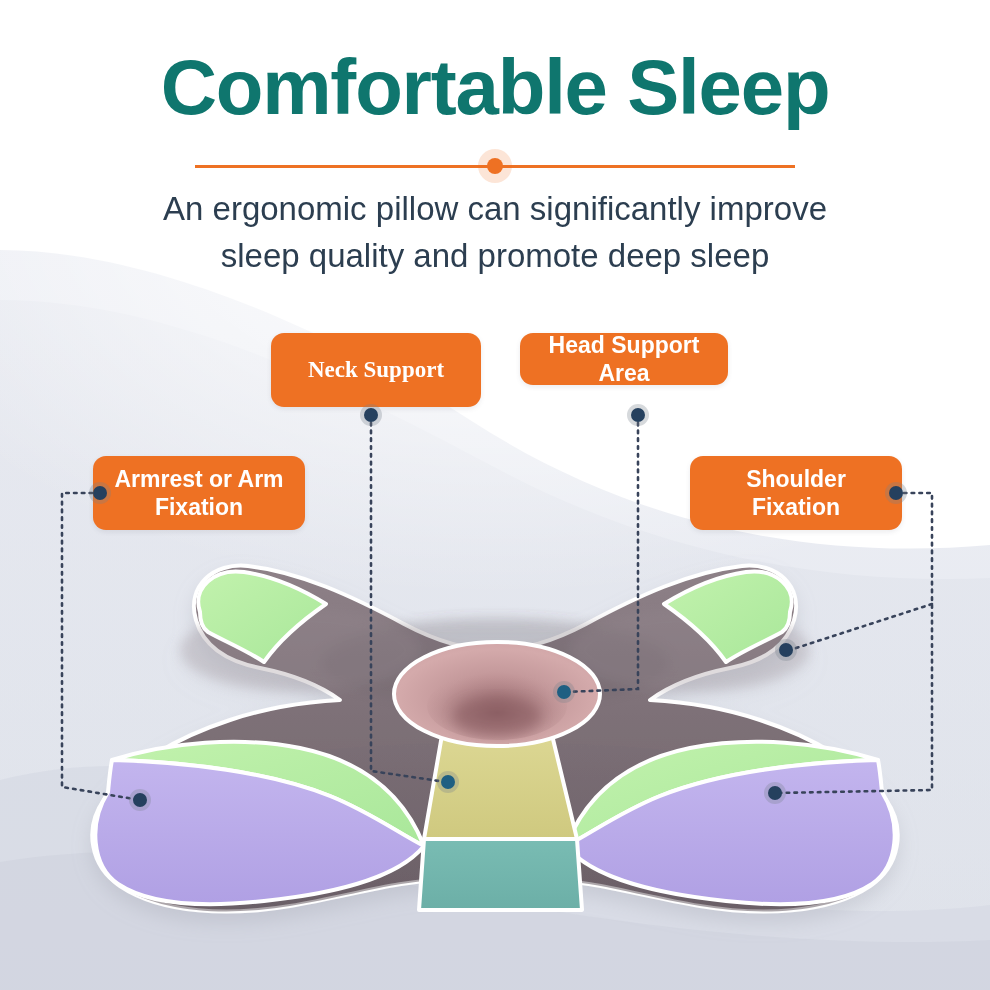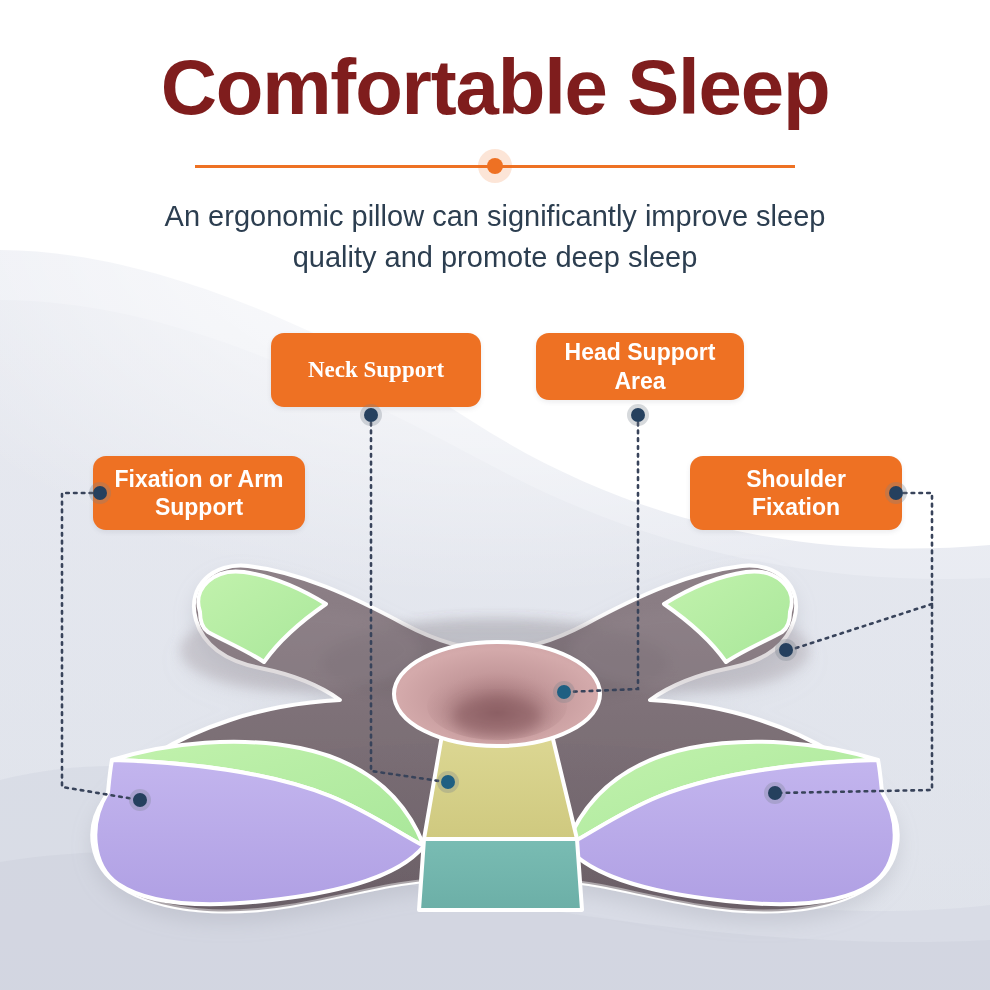--- a/index.html
+++ b/index.html
@@ -33,21 +33,21 @@
     text-align: center;
     z-index: 20;
   }
   .title {
     margin: 0;
     padding-top: 48px;
     font-size: 78px;
     line-height: 1.0;
     font-weight: bold;
     letter-spacing: -1.2px;
-    color: #7f1d1d;
+    color: #0f766e;
     font-family: "Liberation Sans", sans-serif;
     text-align: center;
   }
   .divider-wrap {
     position: relative;
     width: 990px;
     height: 40px;
     margin-top: 20px;
   }
   .divider-line {
@@ -73,23 +73,23 @@
     position: absolute;
     left: 50%;
     top: 12px;
     transform: translateX(-50%);
     width: 16px;
     height: 16px;
     border-radius: 50%;
     background: #ee7123;
   }
   .subtitle {
-    margin: 10px auto 0 auto;
+    margin: 0 auto 0 auto;
     width: 720px;
-    font-size: 29px;
+    font-size: 33px;
     line-height: 1.42;
     color: #2c3e50;
     font-family: "Liberation Sans", sans-serif;
   }
 
   
   .badge {
     position: absolute;
     background: #ee7123;
     color: #ffffff;
@@ -100,21 +100,21 @@
     text-align: center;
     display: flex;
     align-items: center;
     justify-content: center;
     box-sizing: border-box;
     padding: 8px 14px;
     z-index: 30;
     box-shadow: 0 2px 5px rgba(70, 70, 90, 0.10);
   }
   #badge-neck      { left: 271px; top: 333px; width: 210px; height: 74px; font-family: Liberation Serif, serif; }
-  #badge-head      { left: 536px; top: 333px; width: 208px; height: 67px; }
+  #badge-head      { left: 520px; top: 333px; width: 208px; height: 52px; }
   #badge-armrest   { left:  93px; top: 456px; width: 212px; height: 74px; }
   #badge-shoulder  { left: 690px; top: 456px; width: 212px; height: 74px; justify-content: flex-end; }
 
   
   .pin {
     position: absolute;
     width: 22px;
     height: 22px;
     border-radius: 50%;
     background: rgba(120, 128, 140, 0.30);
@@ -369,21 +369,21 @@
   <div class="pin" style="left:775px; top:639px;"></div>
   <div class="pin" style="left:764px; top:782px;"></div>
 
   <div class="badge" id="badge-neck">
     <span>Neck Support</span>
   </div>
   <div class="badge" id="badge-head">
     <span>Head Support Area</span>
   </div>
   <div class="badge" id="badge-armrest">
-    <span>Fixation or Arm Support</span>
+    <span>Armrest or Arm Fixation</span>
   </div>
   <div class="badge" id="badge-shoulder">
     <span>Shoulder Fixation</span>
   </div>
 
   <div class="header">
     <h1 class="title">Comfortable Sleep</h1>
     <div class="divider-wrap">
       <div class="divider-line"></div>
       <div class="divider-halo"></div>

